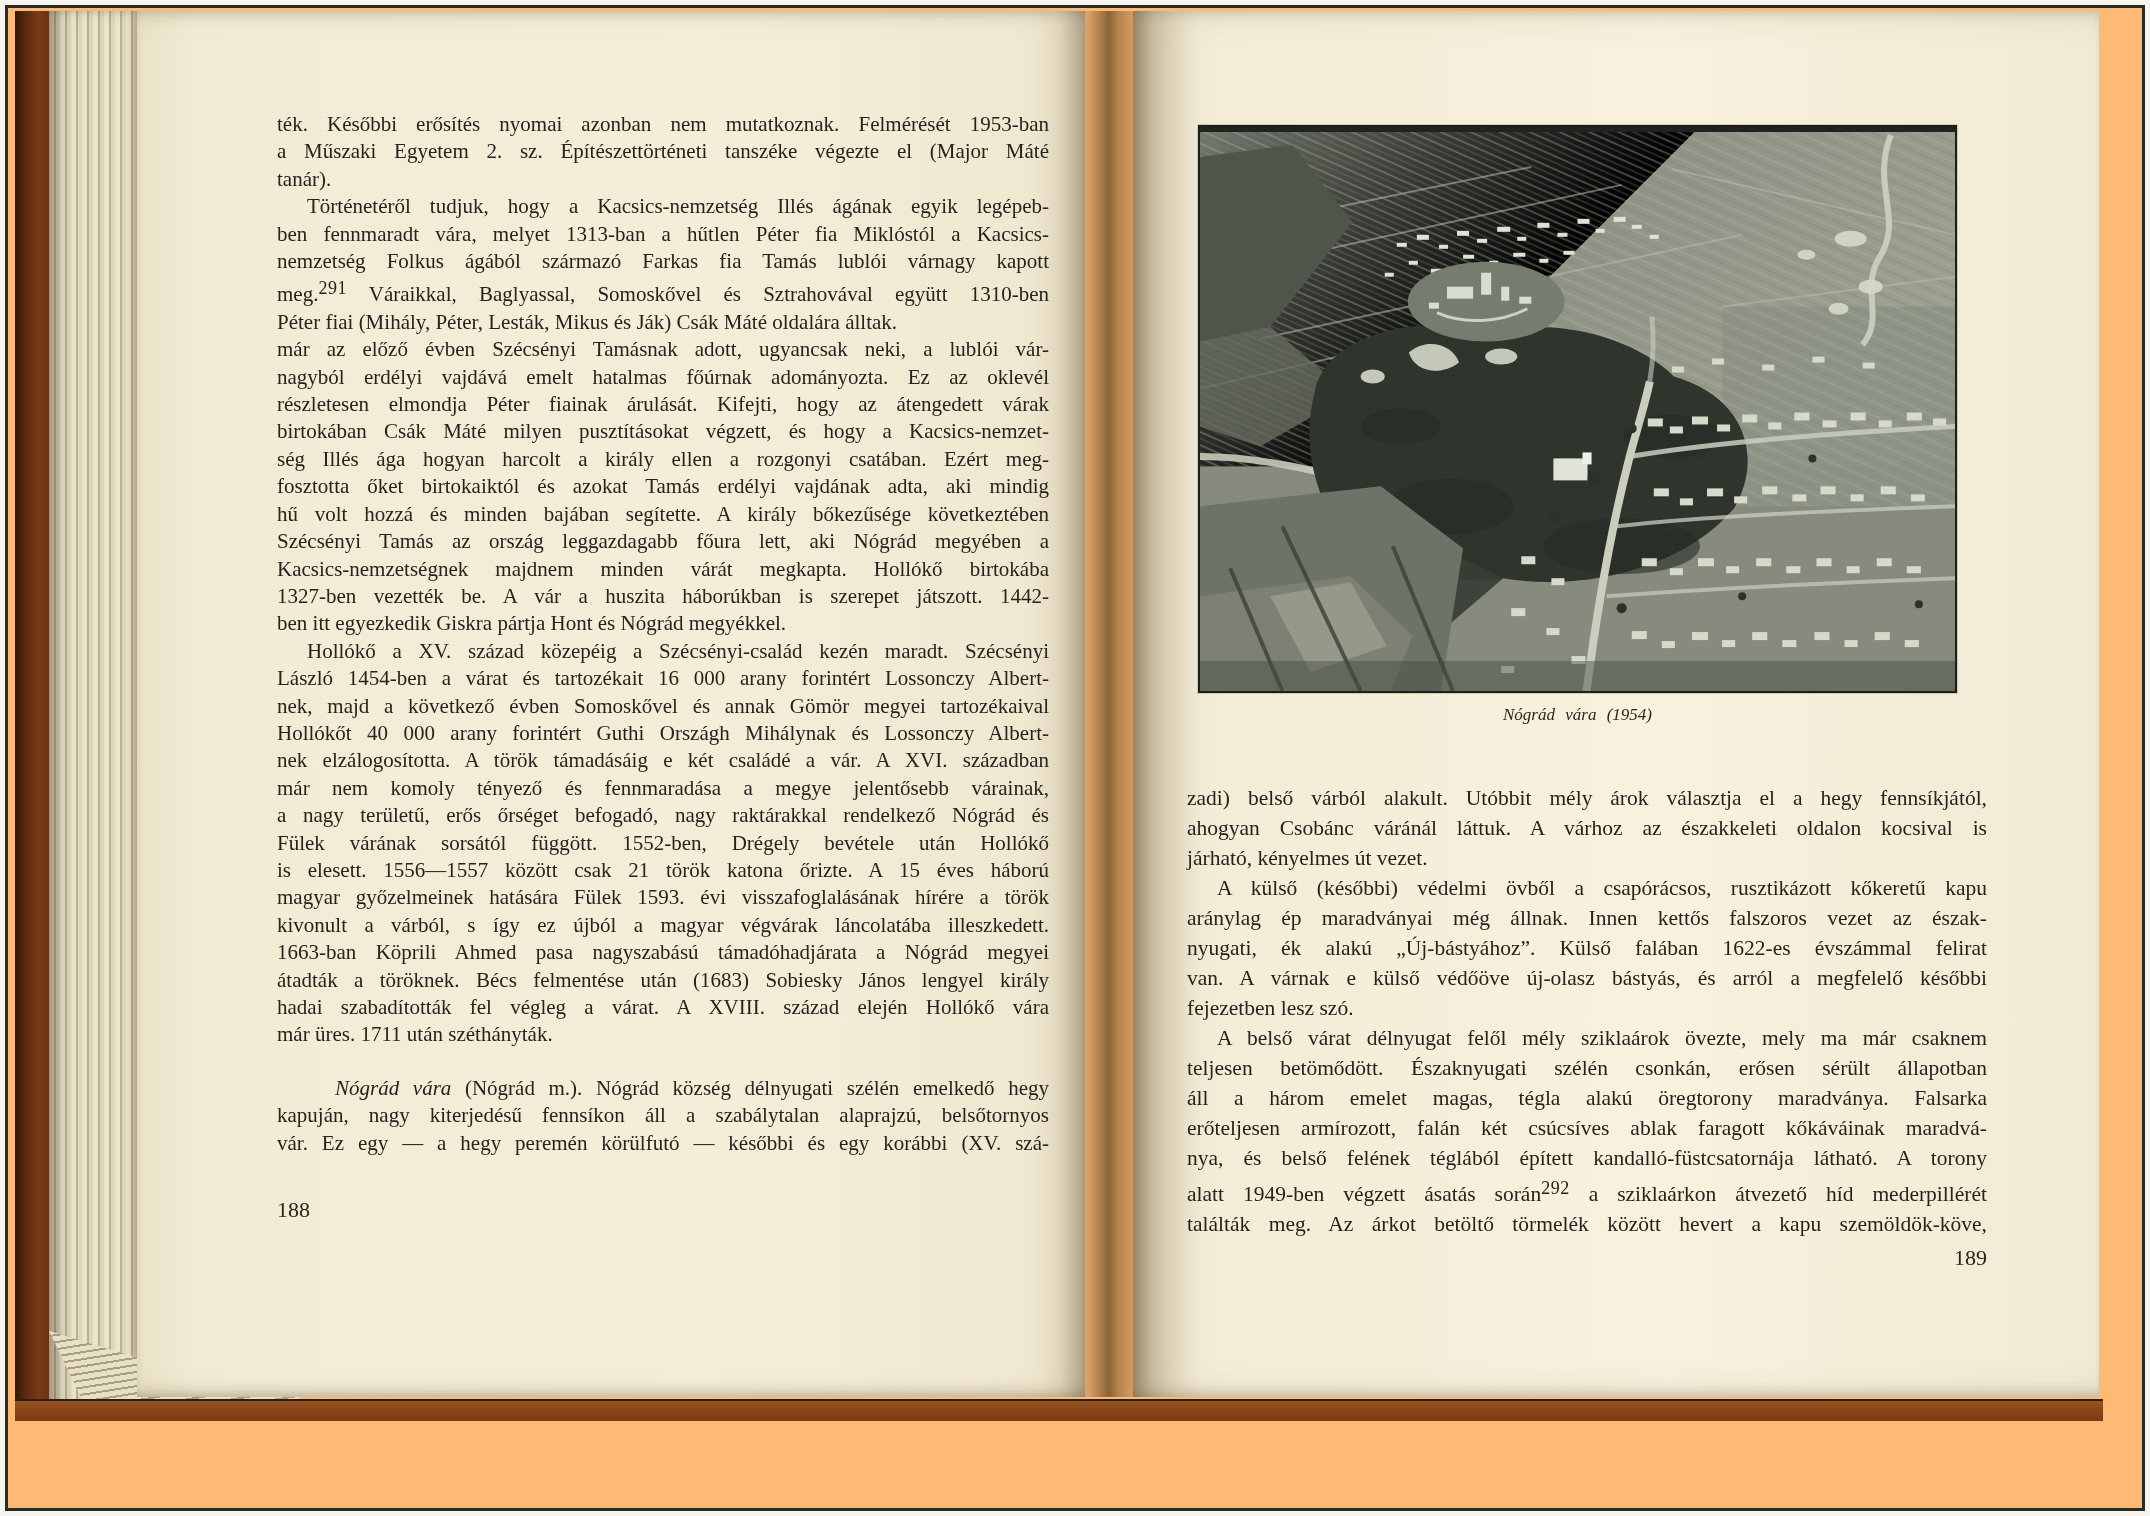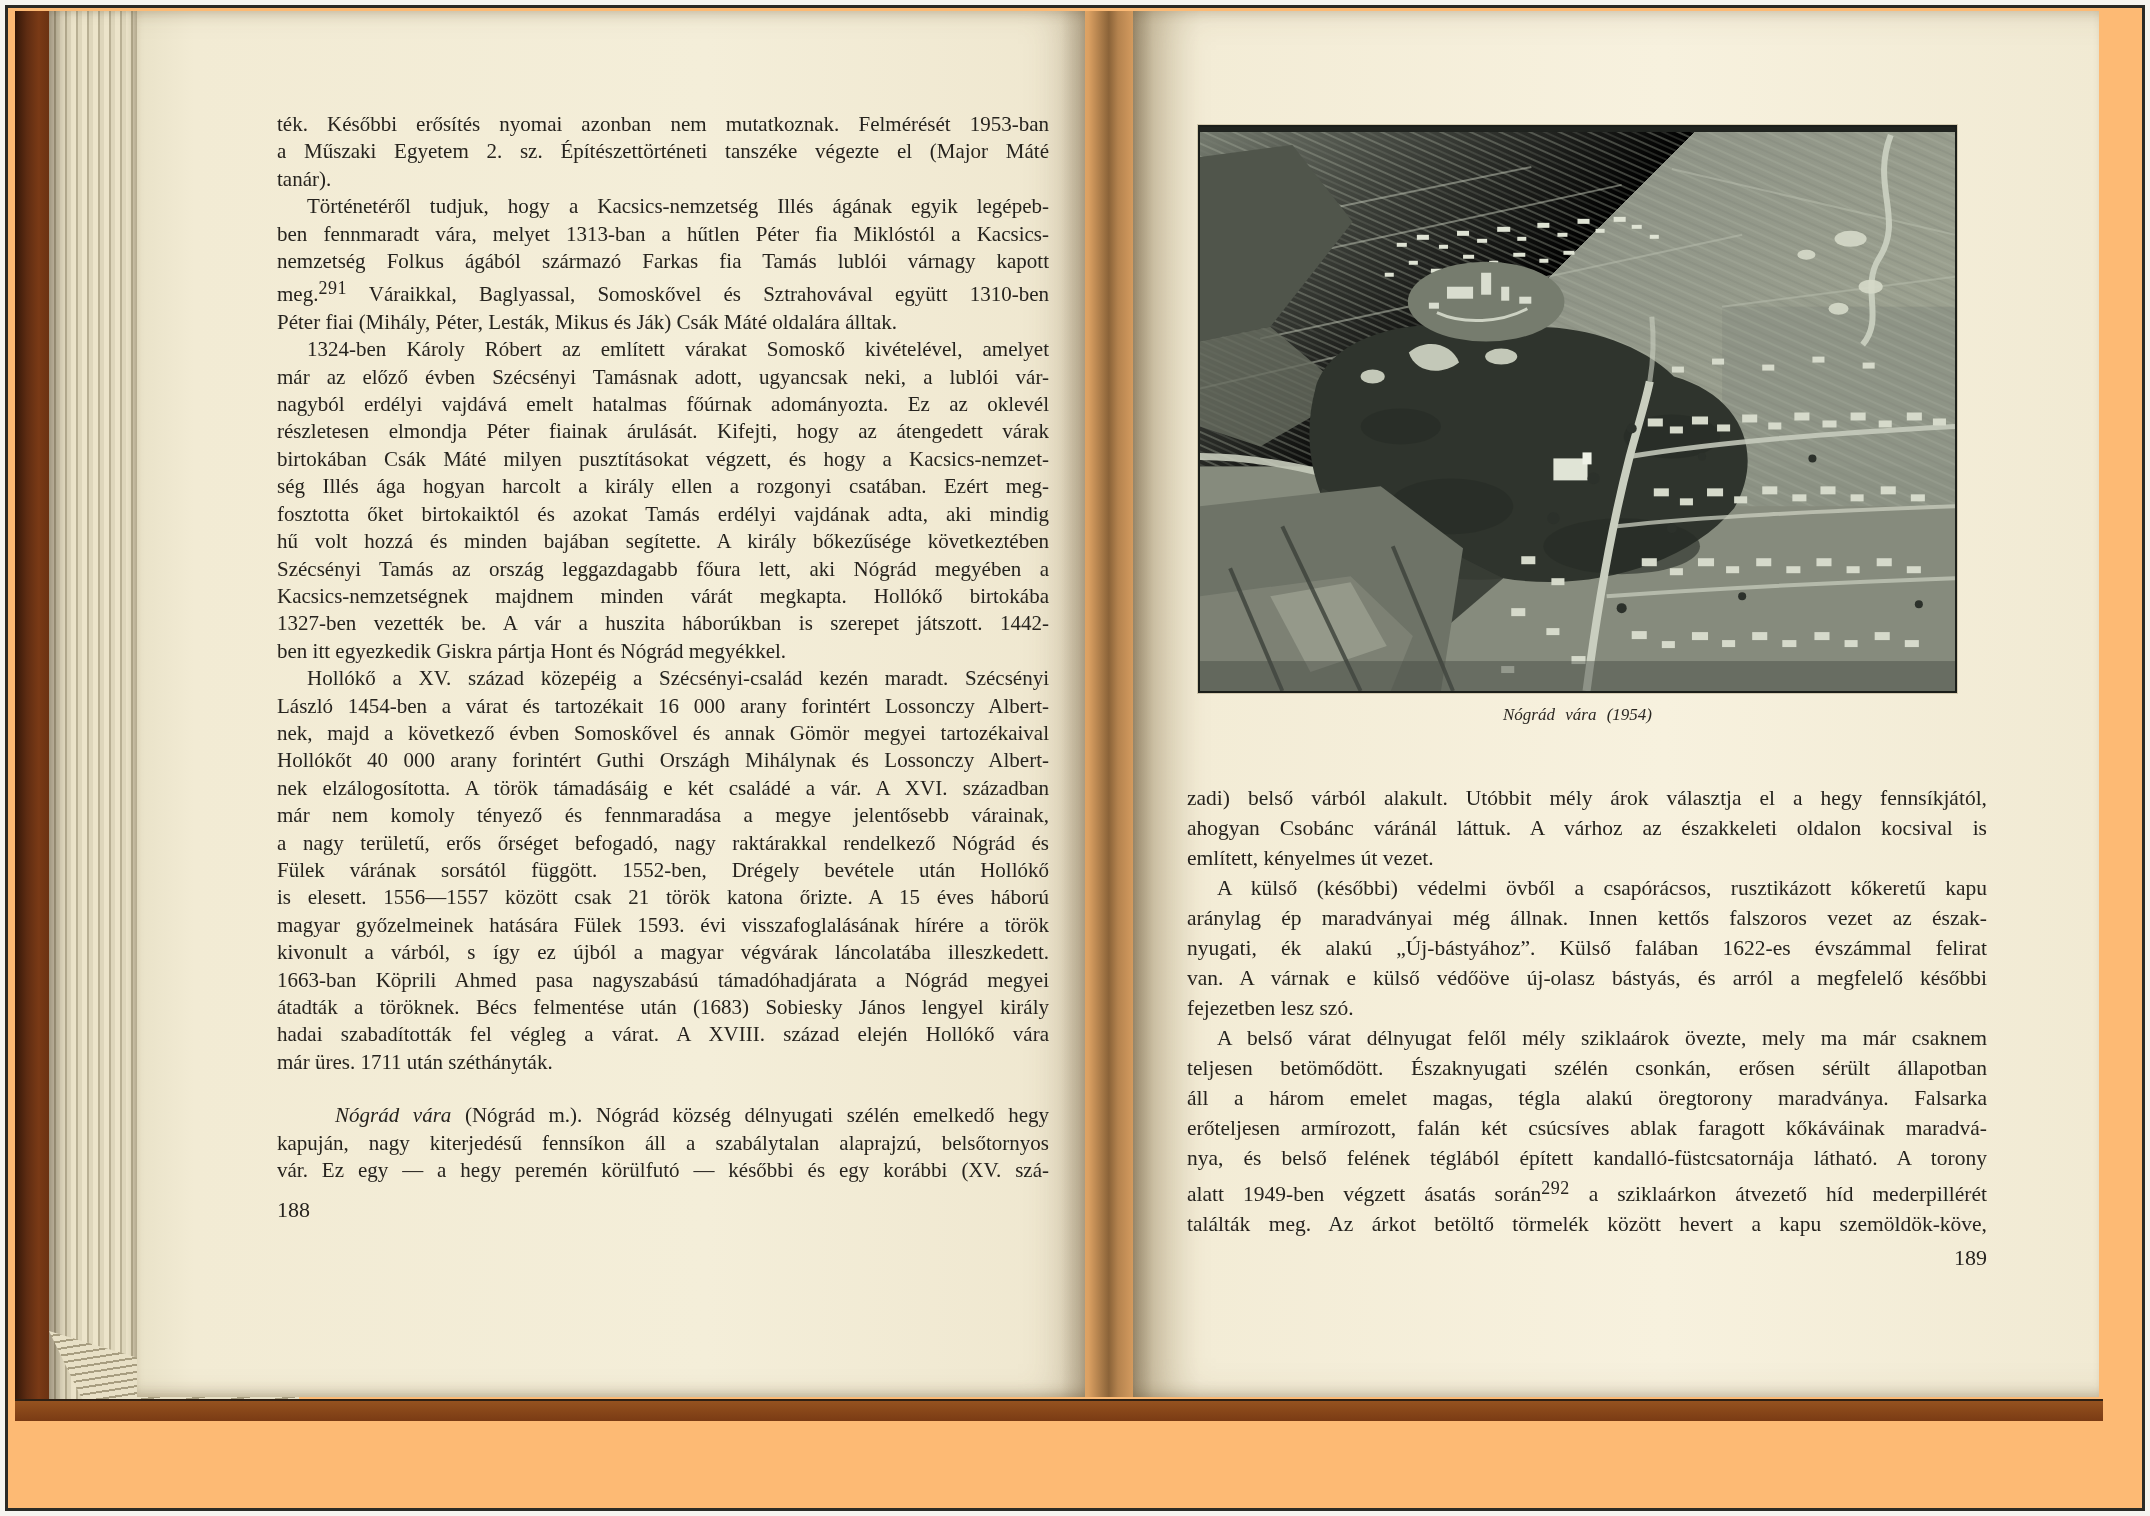--- a/index.html
+++ b/index.html
@@ -62,21 +62,20 @@
 
   <div id="left-text" class="textblock">
       <div class="tline"><span class="seg-n">ték. Későbbi erősítés nyomai azonban nem mutatkoznak. Felmérését 1953-ban</span></div>
       <div class="tline"><span class="seg-n">a Műszaki Egyetem 2. sz. Építészettörténeti tanszéke végezte el (Major Máté</span></div>
       <div class="tline last"><span class="seg-n">tanár).</span></div>
       <div class="tline indent"><span class="seg-n">Történetéről tudjuk, hogy a Kacsics-nemzetség Illés ágának egyik legépeb-</span></div>
       <div class="tline"><span class="seg-n">ben fennmaradt vára, melyet 1313-ban a hűtlen Péter fia Miklóstól a Kacsics-</span></div>
       <div class="tline"><span class="seg-n">nemzetség Folkus ágából származó Farkas fia Tamás lublói várnagy kapott</span></div>
       <div class="tline"><span class="seg-n">meg.</span><span class="seg-sup">291</span><span class="seg-n"> Váraikkal, Baglyassal, Somoskővel és Sztrahovával együtt 1310-ben</span></div>
       <div class="tline last"><span class="seg-n">Péter fiai (Mihály, Péter, Lesták, Mikus és Ják) Csák Máté oldalára álltak.</span></div>
-      <div class="tline indent"><span class="seg-n">1324-ben Károly Róbert az említett várakat Somoskő kivételével, amelyet</span></div>
       <div class="tline"><span class="seg-n">már az előző évben Szécsényi Tamásnak adott, ugyancsak neki, a lublói vár-</span></div>
       <div class="tline"><span class="seg-n">nagyból erdélyi vajdává emelt hatalmas főúrnak adományozta. Ez az oklevél</span></div>
       <div class="tline"><span class="seg-n">részletesen elmondja Péter fiainak árulását. Kifejti, hogy az átengedett várak</span></div>
       <div class="tline"><span class="seg-n">birtokában Csák Máté milyen pusztításokat végzett, és hogy a Kacsics-nemzet-</span></div>
       <div class="tline"><span class="seg-n">ség Illés ága hogyan harcolt a király ellen a rozgonyi csatában. Ezért meg-</span></div>
       <div class="tline"><span class="seg-n">fosztotta őket birtokaiktól és azokat Tamás erdélyi vajdának adta, aki mindig</span></div>
       <div class="tline"><span class="seg-n">hű volt hozzá és minden bajában segítette. A király bőkezűsége következtében</span></div>
       <div class="tline"><span class="seg-n">Szécsényi Tamás az ország leggazdagabb főura lett, aki Nógrád megyében a</span></div>
       <div class="tline"><span class="seg-n">Kacsics-nemzetségnek majdnem minden várát megkapta. Hollókő birtokába</span></div>
       <div class="tline"><span class="seg-n">1327-ben vezették be. A vár a huszita háborúkban is szerepet játszott. 1442-</span></div>
@@ -282,21 +281,21 @@
       </g>
       <rect x="0" y="535" width="752" height="30" fill="#454a42" opacity="0.45"></rect>
       <rect x="0" y="0" width="752" height="5" fill="#20231f"></rect>
     </svg>
   </div>
   <div class="caption">Nógrád vára (1954)</div>
 
   <div id="right-text" class="textblock">
       <div class="tline"><span class="seg-n">zadi) belső várból alakult. Utóbbit mély árok választja el a hegy fennsíkjától,</span></div>
       <div class="tline"><span class="seg-n">ahogyan Csobánc váránál láttuk. A várhoz az északkeleti oldalon kocsival is</span></div>
-      <div class="tline last"><span class="seg-n">említett, kényelmes út vezet.</span></div>
+      <div class="tline last"><span class="seg-n">járható, kényelmes út vezet.</span></div>
       <div class="tline indent"><span class="seg-n">A külső (későbbi) védelmi övből a csapórácsos, rusztikázott kőkeretű kapu</span></div>
       <div class="tline"><span class="seg-n">aránylag ép maradványai még állnak. Innen kettős falszoros vezet az észak-</span></div>
       <div class="tline"><span class="seg-n">nyugati, ék alakú „Új-bástyához”. Külső falában 1622-es évszámmal felirat</span></div>
       <div class="tline"><span class="seg-n">van. A várnak e külső védőöve új-olasz bástyás, és arról a megfelelő későbbi</span></div>
       <div class="tline last"><span class="seg-n">fejezetben lesz szó.</span></div>
       <div class="tline indent"><span class="seg-n">A belső várat délnyugat felől mély sziklaárok övezte, mely ma már csaknem</span></div>
       <div class="tline"><span class="seg-n">teljesen betömődött. Északnyugati szélén csonkán, erősen sérült állapotban</span></div>
       <div class="tline"><span class="seg-n">áll a három emelet magas, tégla alakú öregtorony maradványa. Falsarka</span></div>
       <div class="tline"><span class="seg-n">erőteljesen armírozott, falán két csúcsíves ablak faragott kőkáváinak maradvá-</span></div>
       <div class="tline"><span class="seg-n">nya, és belső felének téglából épített kandalló-füstcsatornája látható. A torony</span></div>

